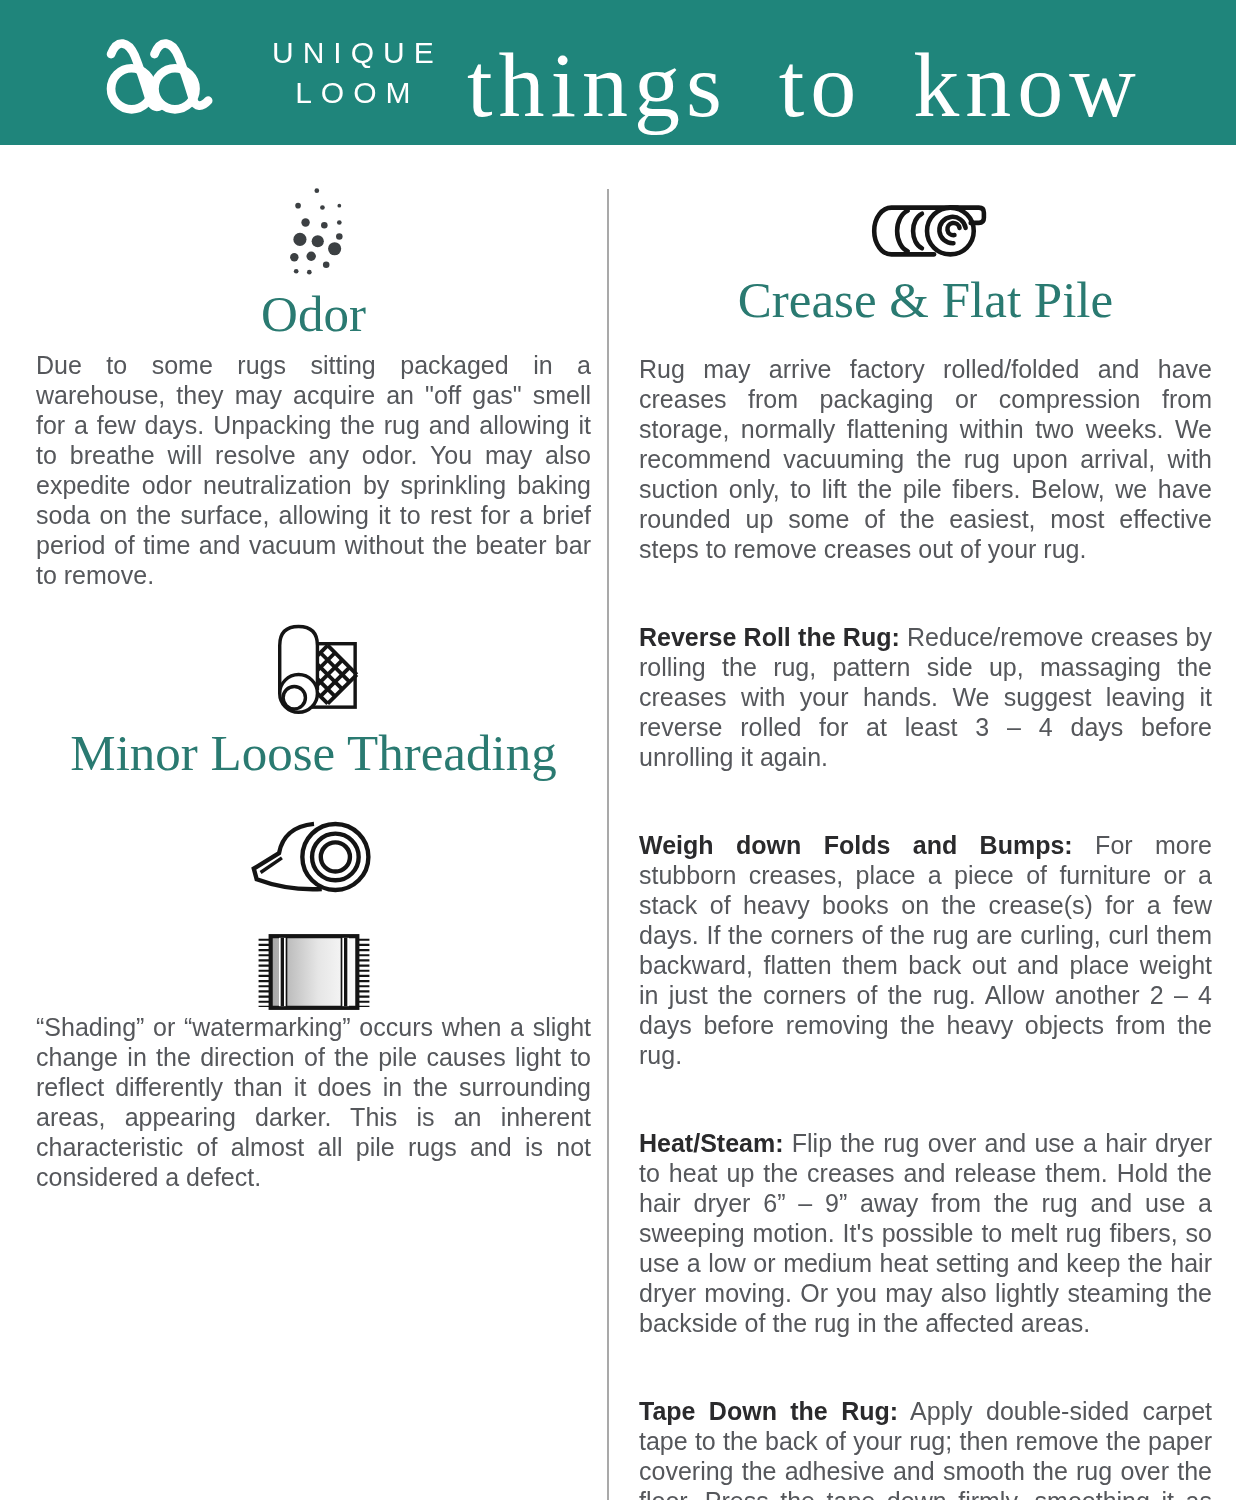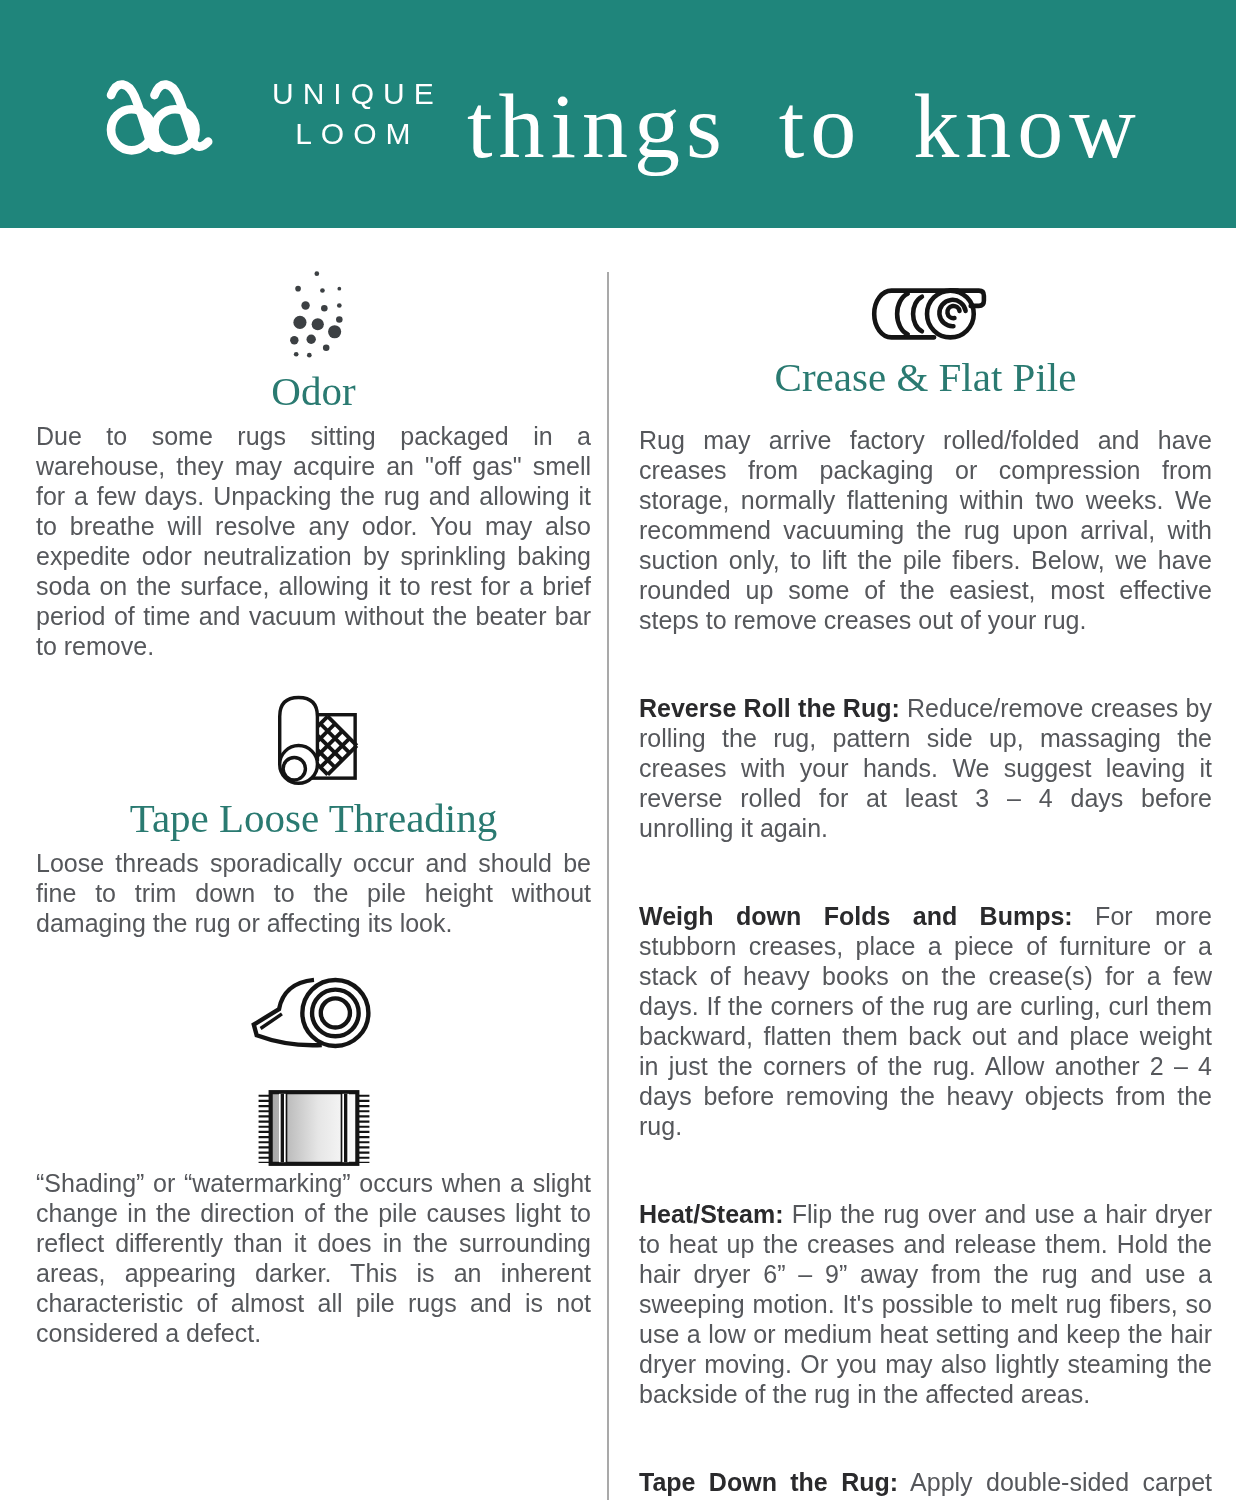--- a/index.html
+++ b/index.html
@@ -4,21 +4,21 @@
 <style>
   * { margin: 0; padding: 0; box-sizing: border-box; }
   html,body { background:#ffffff; }
   body {
     width: 1236px; height: 1500px; margin: 0 auto; overflow: hidden;
     font-family: "Liberation Sans", sans-serif;
     color: #55575b;
   }
   
   .header {
-    height: 228px; background: #1f857b;
+    height: 145px; background: #1f857b;
     display: flex; align-items: center; padding: 0 40px 0 100px;
   }
   .logo-block { display: flex; align-items: center; }
   .brand-text {
     color: #ffffff; font-size: 30px; letter-spacing: 9px;
     line-height: 40px; margin-left: 22px; text-align: center; font-weight: 400;
   }
   .header-title {
     flex: 1; text-align: center; color: #ffffff;
     font-family: "Liberation Serif", serif;
@@ -30,21 +30,21 @@
   .v-divider {
     position: absolute; left: 607px; top: 44px; height: 1456px;
     width: 2px; background: #a9a9a9;
   }
   .col { }
   .col-left  { width: 607px; padding: 0 16px 0 36px; }
   .col-right { width: 629px; padding: 0 24px 0 32px; }
   .icon-wrap { display: flex; justify-content: center; }
   h2.sec-title {
     font-family: "Liberation Serif", serif; font-weight: 400;
-    color: #2a7a71; font-size: 41px; text-align: center;
+    color: #2a7a71; font-size: 51px; text-align: center;
     margin: 10px 0 6px 0; line-height: 1.15;
   }
   p.body-text {
     font-size: 25px; line-height: 30px; text-align: justify; color: #55575b;
   }
   p.body-text strong { color: #2a2a2c; font-weight: 700; }
   
   .sec-odor .icon-wrap      { margin-top: 40px; }
   .sec-threading .icon-wrap { margin-top: 28px; }
   .sec-rugpad .icon-wrap    { margin-top: 30px; }
@@ -120,22 +120,21 @@
               <line x1="48" y1="54" x2="96" y2="54"></line>
             <line x1="48" y1="66" x2="96" y2="66"></line>
               <line x1="48" y1="78" x2="96" y2="78"></line>
             <line x1="48" y1="90" x2="96" y2="90"></line>
           </g>
           <path d="M16,88 L16,32 Q16,10 38,10 Q60,10 60,32 L60,84" fill="#ffffff"></path>
           <circle cx="38" cy="88" r="22" fill="#ffffff"></circle>
           <circle cx="33" cy="93" r="13" fill="#ffffff"></circle>
         </svg>
       </div>
-      <h2 class="sec-title">Tape Loose Threading</h2>
-      <p class="body-text">Loose threads sporadically occur and should be fine to trim down to the pile height without damaging the rug or affecting its look.</p>
+      <h2 class="sec-title">Minor Loose Threading</h2>
     </div>
 
     <div class="sec-rugpad">
       <div class="icon-wrap">
         <svg width="136" height="88" viewBox="0 0 140 90" fill="none" stroke="#141414" stroke-width="4.5">
           <path d="M70,12 C48,14 37,26 34,42 L8,58 L11,69 C35,78 58,80 78,79" fill="#ffffff"></path>
           <path d="M37,47 L15,62" stroke-width="3.5"></path>
           <circle cx="92" cy="46" r="34" fill="#ffffff"></circle>
           <circle cx="92" cy="46" r="24"></circle>
           <circle cx="92" cy="46" r="15"></circle>

